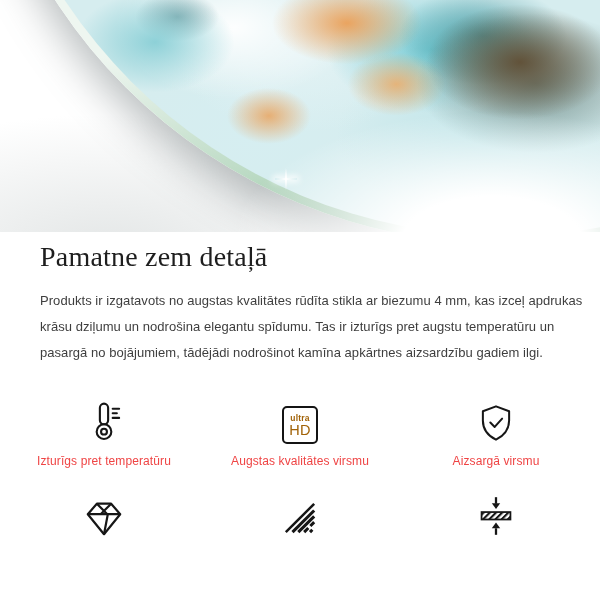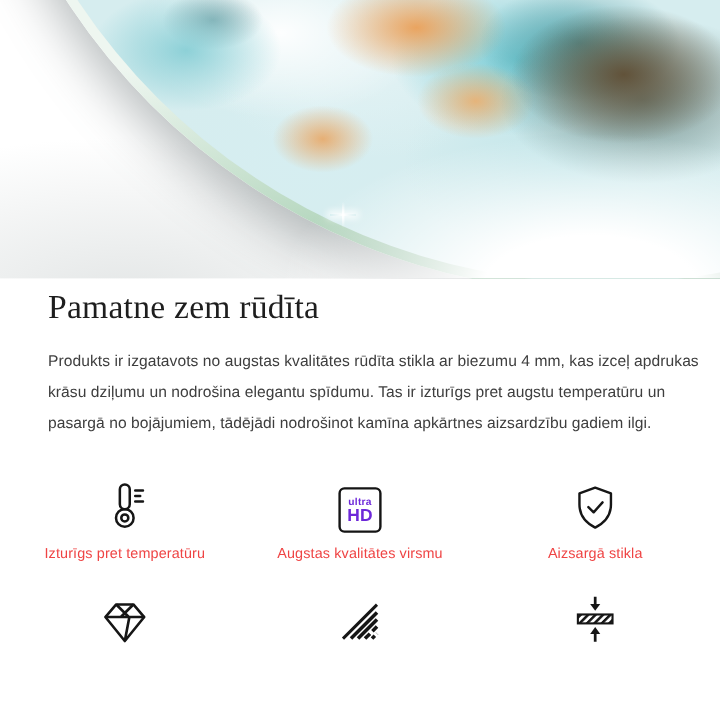--- a/index.html
+++ b/index.html
@@ -68,40 +68,40 @@
     display:grid;grid-template-columns:repeat(3,1fr);row-gap:24px;
     margin-top:32px;padding:0 6px;
   }
   .feature{display:flex;flex-direction:column;align-items:center;}
   .icon-box{height:46px;display:flex;align-items:flex-end;justify-content:center;}
   .feature-label{margin-top:10px;font-size:12px;color:#ef4444;letter-spacing:.1px;}
   .icon-stroke{stroke:#161616;fill:none;stroke-width:2.3;}
   .uhd-badge{
     width:32px;height:34px;border:2.5px solid #141414;border-radius:5px;
     display:flex;flex-direction:column;align-items:center;justify-content:center;
-    color:#6d28d9;
+    color:#a16207;
   }
   .uhd-top{font-size:8.5px;font-weight:700;line-height:9px;letter-spacing:.2px;}
-  .uhd-bottom{font-size:14.5px;font-weight:700;line-height:14px;letter-spacing:.2px;}
+  .uhd-bottom{font-size:14.5px;font-weight:400;line-height:14px;letter-spacing:.2px;}
 </style>
 </head>
 <body>
 
 <div>
 
   <div class="hero">
     <div class="glass-rim">
       <div class="marble-art"></div>
     </div>
     <div class="hero-fade"></div>
     <div class="sparkle"></div>
   </div>
 
   <h1 class="page-title">
-    <span>Pamatne zem rūdīta</span>
+    <span>Pamatne zem detaļā</span>
   </h1>
 
   <p class="product-description">Produkts ir izgatavots no augstas kvalitātes rūdīta stikla ar biezumu 4 mm, kas izceļ apdrukas krāsu dziļumu un nodrošina elegantu spīdumu. Tas ir izturīgs pret augstu temperatūru un pasargā no bojājumiem, tādējādi nodrošinot kamīna apkārtnes aizsardzību gadiem ilgi.</p>
 
   <div class="features">
 
     <div class="feature">
       <div class="icon-box">
         <svg width="44" height="44" viewBox="0 0 48 48">
           <rect class="icon-stroke" x="19.5" y="4" width="9" height="22.5" rx="4.5"></rect>
@@ -123,21 +123,21 @@
       <div class="feature-label">Augstas kvalitātes virsmu</div>
     </div>
 
     <div class="feature">
       <div class="icon-box">
         <svg width="42" height="42" viewBox="0 0 48 48">
           <path class="icon-stroke" d="M24 5 L39 10.5 V21 C39 31.5 33 38.5 24 43 C15 38.5 9 31.5 9 21 V10.5 Z" stroke-linejoin="round"></path>
           <path class="icon-stroke" d="M17.5 23.5 L22.5 28.5 L31 19" stroke-linecap="round" stroke-linejoin="round"></path>
         </svg>
       </div>
-      <div class="feature-label">Aizsargā stikla</div>
+      <div class="feature-label">Aizsargā virsmu</div>
     </div>
 
     <div class="feature">
       <div class="icon-box">
         <svg width="46" height="40" viewBox="0 0 48 42">
           <path class="icon-stroke" d="M16.5 6 H31.5 L41 17 L24 38 L7 17 Z" stroke-linejoin="round"></path>
           <path class="icon-stroke" d="M7 17 H41 M16.5 6 L27.5 17 M31.5 6 L20.5 17 M24 38 L28 17" stroke-linejoin="round"></path>
         </svg>
       </div>
 

